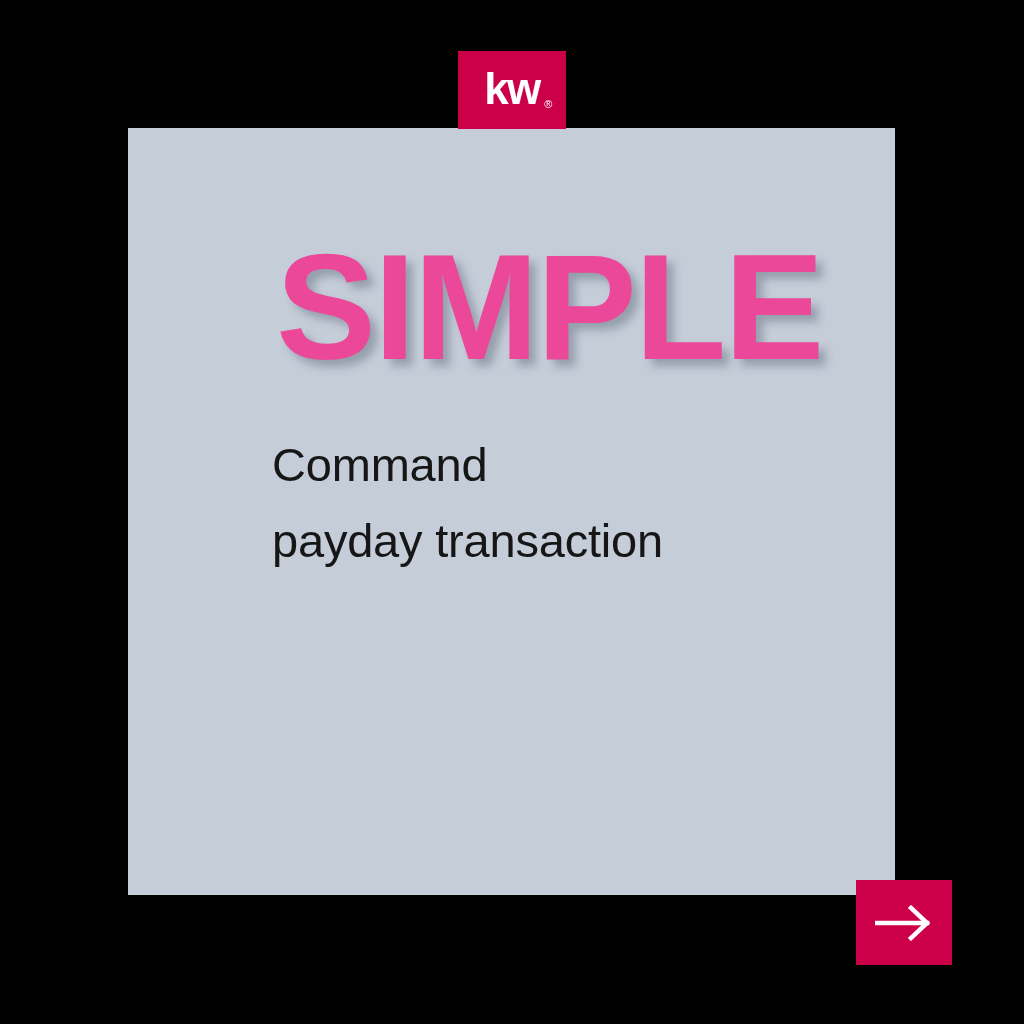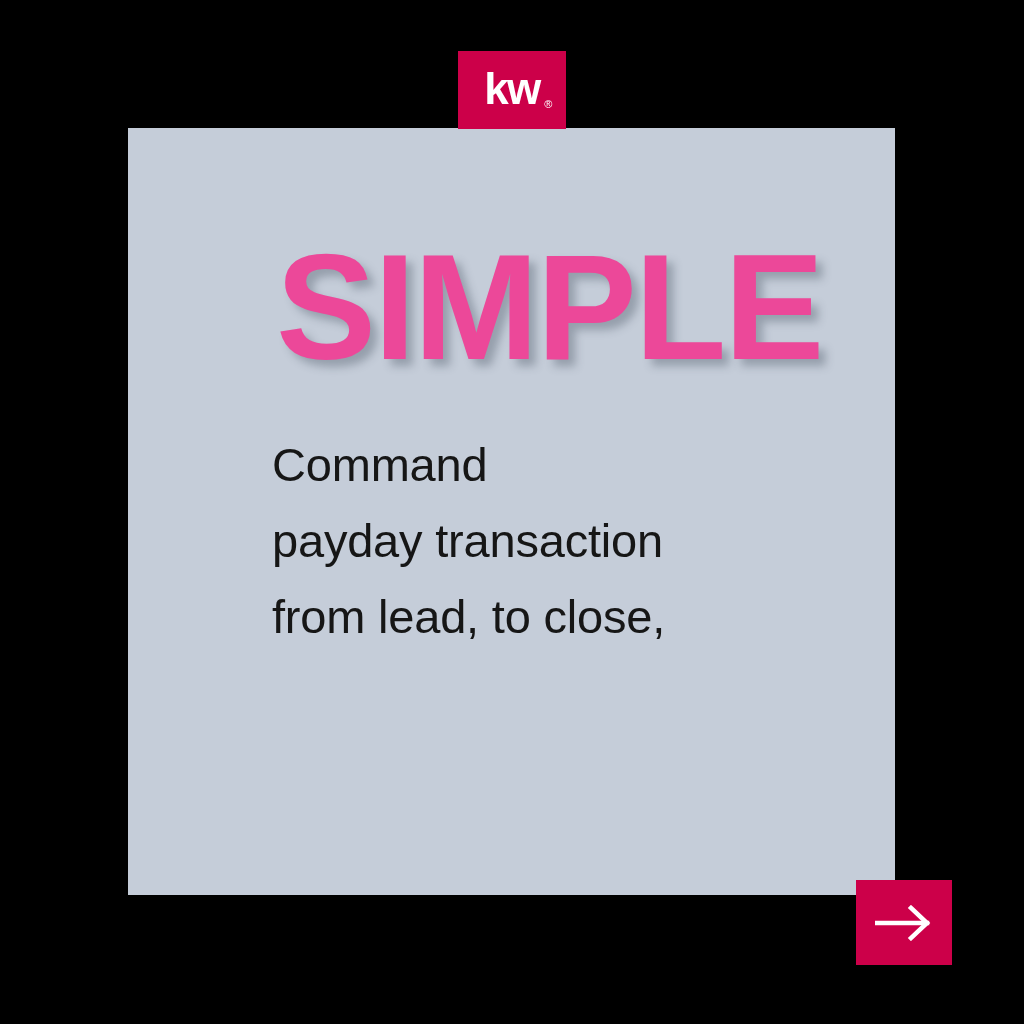--- a/index.html
+++ b/index.html
@@ -131,21 +131,20 @@
     <span class="logo-mark">
       <span>kw</span><span class="logo-reg">®</span>
     </span>
   </div>
 
   <h1 class="headline">SIMPLE</h1>
 
   <ul class="body-copy">
     <li>Command</li>
     <li>payday transaction</li>
-    <li>from lead, to close,</li>
   </ul>
 
   <button class="next-button" aria-label="Next">
     <span>
       <svg width="58" height="36" viewBox="0 0 58 36" aria-hidden="true">
         <line x1="2" y1="18" x2="52" y2="18" stroke="#ffffff" stroke-width="4.5" stroke-linecap="square"></line>
         <polyline points="36,3 52,18 36,33" fill="none" stroke="#ffffff" stroke-width="4.5" stroke-linecap="square" stroke-linejoin="miter"></polyline>
       </svg>
     </span>
   </button>

